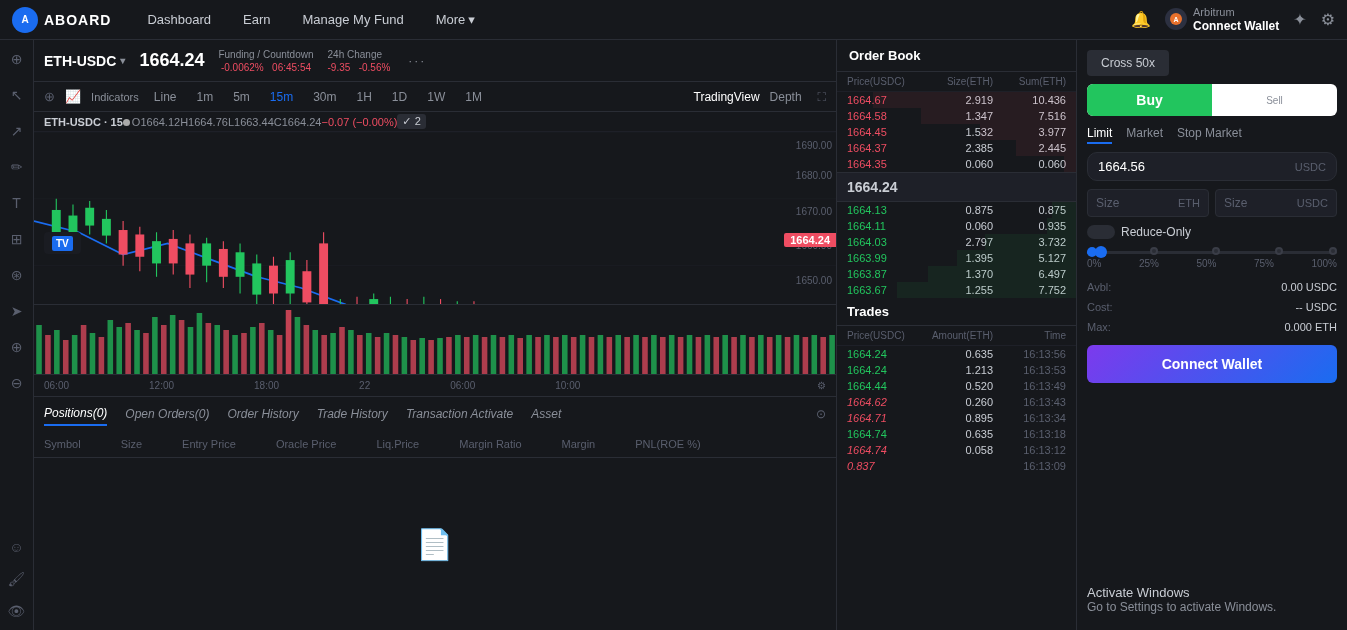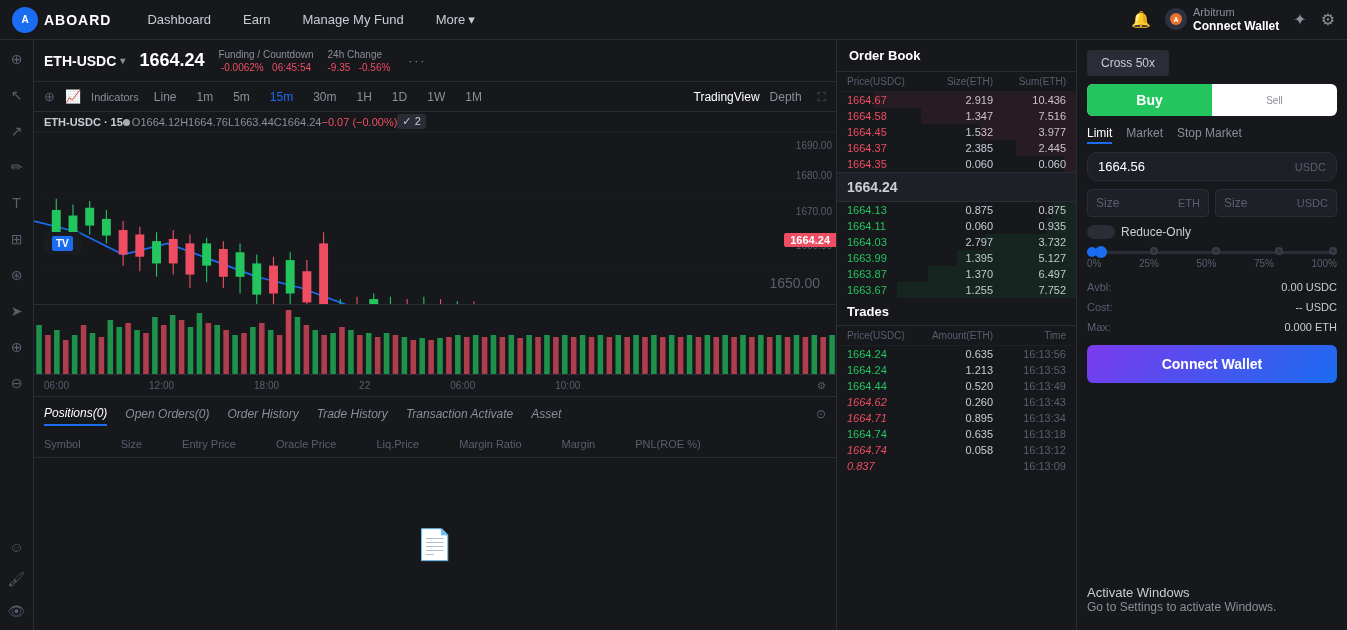--- a/index.html
+++ b/index.html
@@ -555,21 +555,21 @@
         ✓ <span>2</span>
       </span>
     </div>
 
     <div class="chart-canvas">
 
       <div style="position:absolute;right:4px;top:8px;font-size:10px;color:#5a5f6e">1690.00</div>
       <div style="position:absolute;right:4px;top:22%;font-size:10px;color:#5a5f6e">1680.00</div>
       <div style="position:absolute;right:4px;top:43%;font-size:10px;color:#5a5f6e">1670.00</div>
       <div style="position:absolute;right:4px;top:63%;font-size:10px;color:#5a5f6e">1660.00</div>
-      <div style="position:absolute;right:16px;top:83%;font-size:14px;color:#5a5f6e">1650.00</div>
+      <div style="position:absolute;right:4px;top:83%;font-size:10px;color:#5a5f6e">1650.00</div>
       <div style="position:absolute;right:0;top:59%;background:#ef4d62;color:#fff;font-size:11px;font-weight:bold;padding:1px 6px;border-radius:2px 0 0 2px">1664.24</div>
 
       <svg class="chart-svg-wrap" viewBox="0 0 720 300" preserveAspectRatio="none">
 
         <line x1="0" y1="0" x2="720" y2="0" stroke="#1e2028" stroke-width="0.5"></line>
         <line x1="0" y1="60" x2="720" y2="60" stroke="#1e2028" stroke-width="0.5"></line>
         <line x1="0" y1="120" x2="720" y2="120" stroke="#1e2028" stroke-width="0.5"></line>
         <line x1="0" y1="180" x2="720" y2="180" stroke="#1e2028" stroke-width="0.5"></line>
         <line x1="0" y1="240" x2="720" y2="240" stroke="#1e2028" stroke-width="0.5"></line>
         <line x1="0" y1="300" x2="720" y2="300" stroke="#1e2028" stroke-width="0.5"></line>

